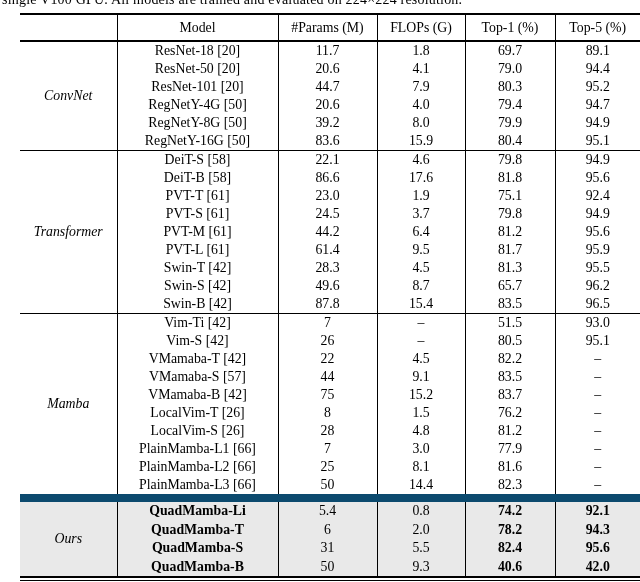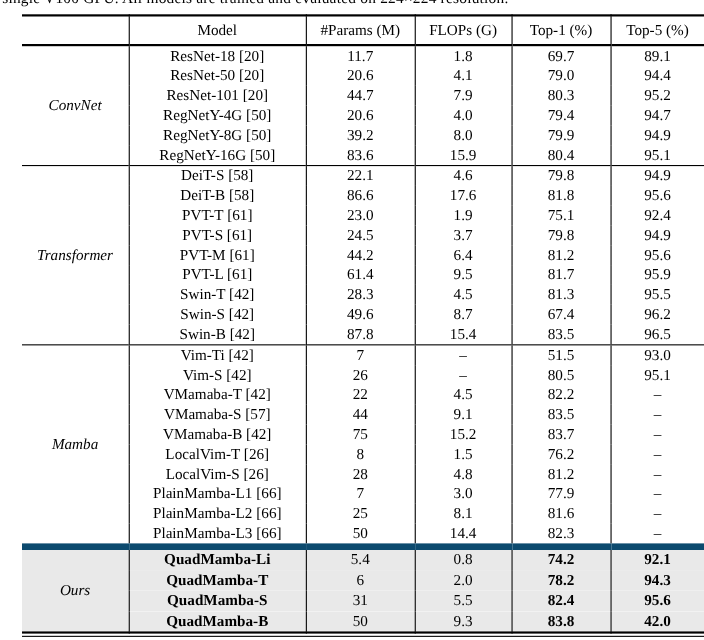--- a/index.html
+++ b/index.html
@@ -24,21 +24,21 @@
   table{
     width:620px;border-collapse:collapse;table-layout:fixed;
     border-top:2.5px solid #000;border-bottom:2.5px solid #000;
     font-size:13.8px;
   }
   th{font-weight:normal;height:25px;border-bottom:2px solid #000;padding:0;margin-left:20px;}
   td{height:18px;line-height:18px;text-align:center;padding:0;overflow:hidden;white-space:nowrap;}
   td.group{vertical-align:middle;font-style:italic;}
   .c-model,.c-params,.c-flops,.c-top1,.c-top5{border-left:1px solid #000;}
   tr.rule-mid td{border-top:1.5px solid #000;margin-left:47px;}
-  tr.rule-heavy td{border-top:6px solid #0c4a6e;margin-left:40px;}
+  tr.rule-heavy td{border-top:8px solid #0c4a6e;margin-left:40px;}
   tbody.ours{background:#e9e9e9;}
   tbody.ours td{height:18.5px;line-height:18.5px;}
   .bold{font-weight:bold;}
 </style>
 </head>
 <body>
 
 <div class="caption-clip">
   <span>single V100 GPU. All models are trained and evaluated on 224×224 resolution.</span>
 </div>
@@ -156,21 +156,21 @@
           <td class="c-model">Swin-T [42]</td>
           <td class="c-params">28.3</td>
           <td class="c-flops">4.5</td>
           <td class="c-top1">81.3</td>
           <td class="c-top5">95.5</td>
         </tr>
         <tr>
           <td class="c-model">Swin-S [42]</td>
           <td class="c-params">49.6</td>
           <td class="c-flops">8.7</td>
-          <td class="c-top1">67.4</td>
+          <td class="c-top1">65.7</td>
           <td class="c-top5">96.2</td>
         </tr>
         <tr>
           <td class="c-model">Swin-B [42]</td>
           <td class="c-params">87.8</td>
           <td class="c-flops">15.4</td>
           <td class="c-top1">83.5</td>
           <td class="c-top5">96.5</td>
         </tr>
       </tbody>
@@ -267,18 +267,18 @@
           <td class="c-model bold">QuadMamba-S</td>
           <td class="c-params">31</td>
           <td class="c-flops">5.5</td>
           <td class="c-top1 bold">82.4</td>
           <td class="c-top5 bold">95.6</td>
         </tr>
         <tr>
           <td class="c-model bold">QuadMamba-B</td>
           <td class="c-params">50</td>
           <td class="c-flops">9.3</td>
-          <td class="c-top1 bold">83.8</td>
+          <td class="c-top1 bold">40.6</td>
           <td class="c-top5 bold">42.0</td>
         </tr>
       </tbody>
     </table>
 </div>
 
 </body></html>

